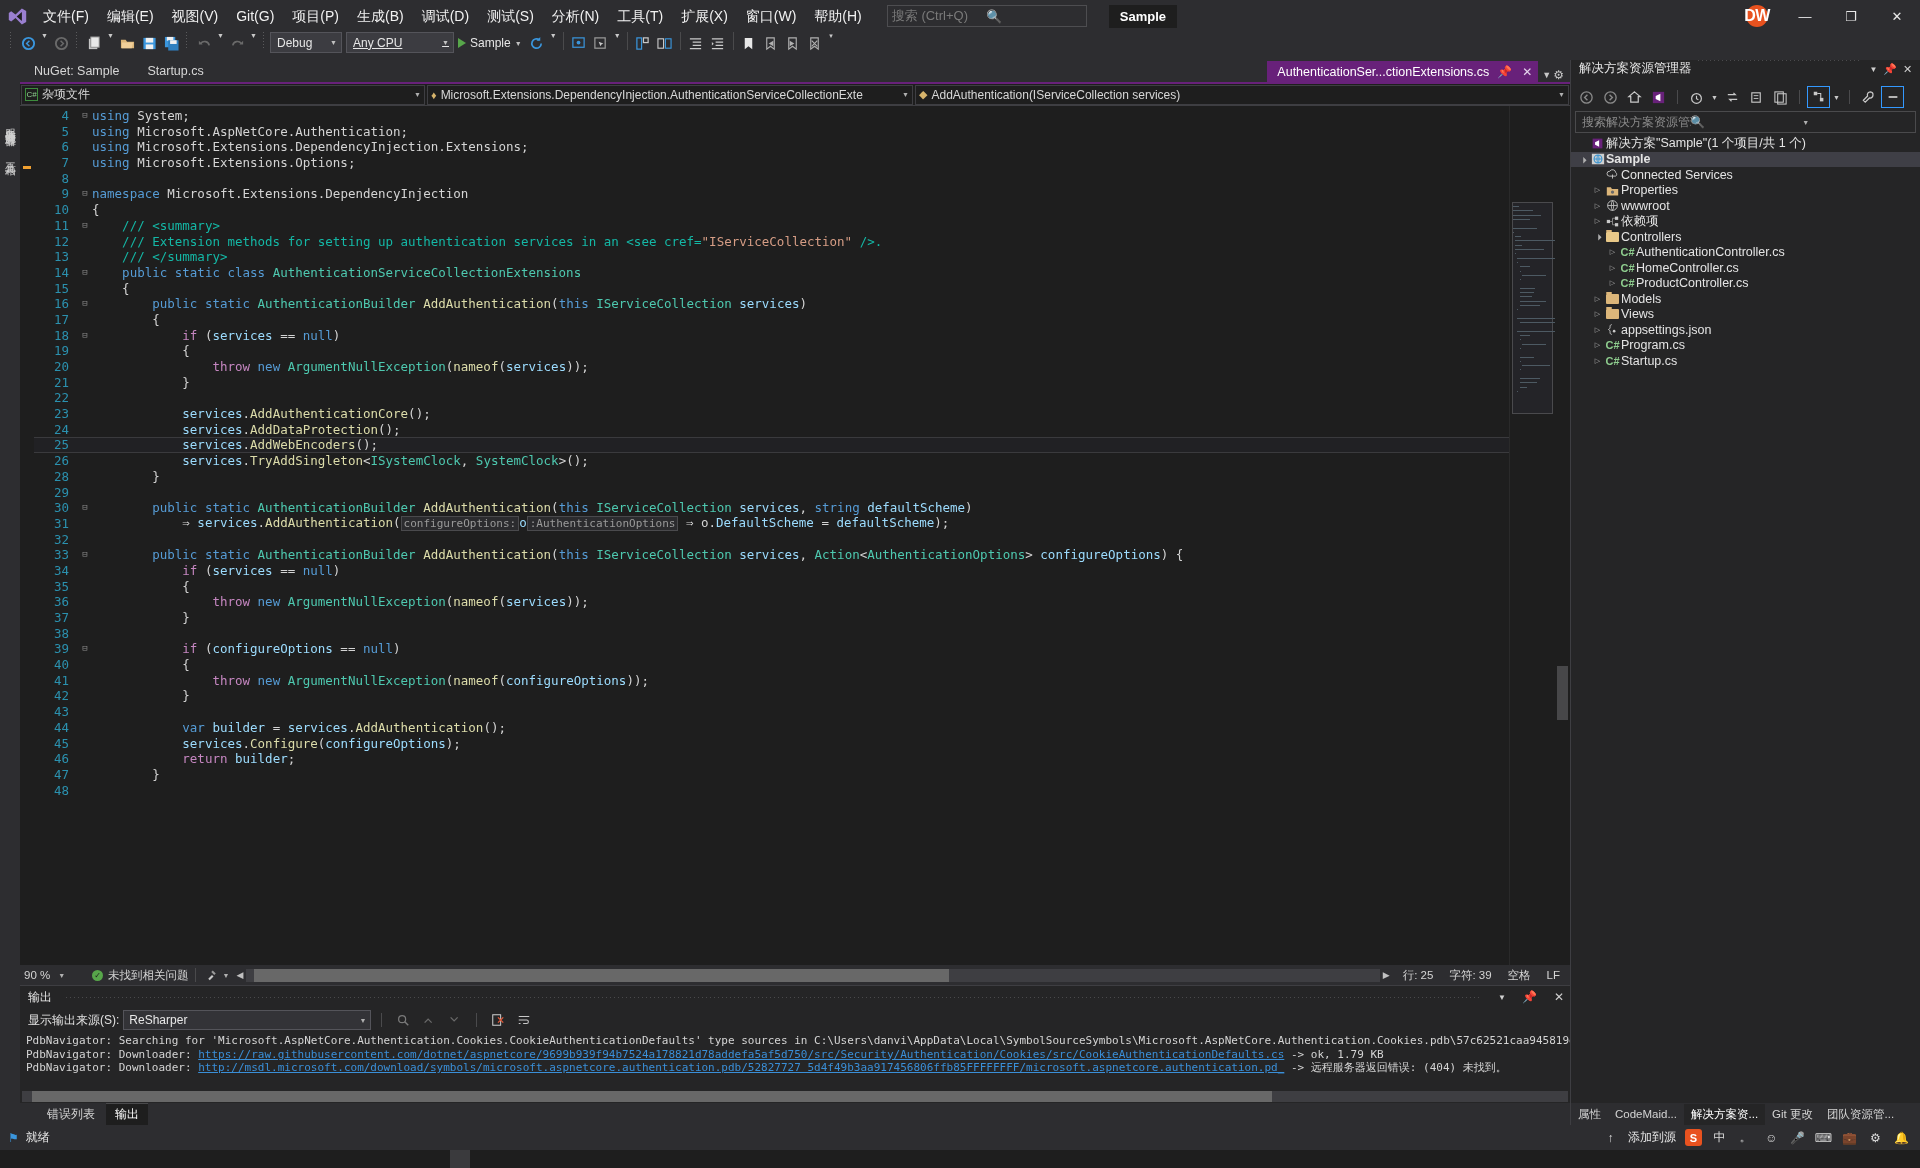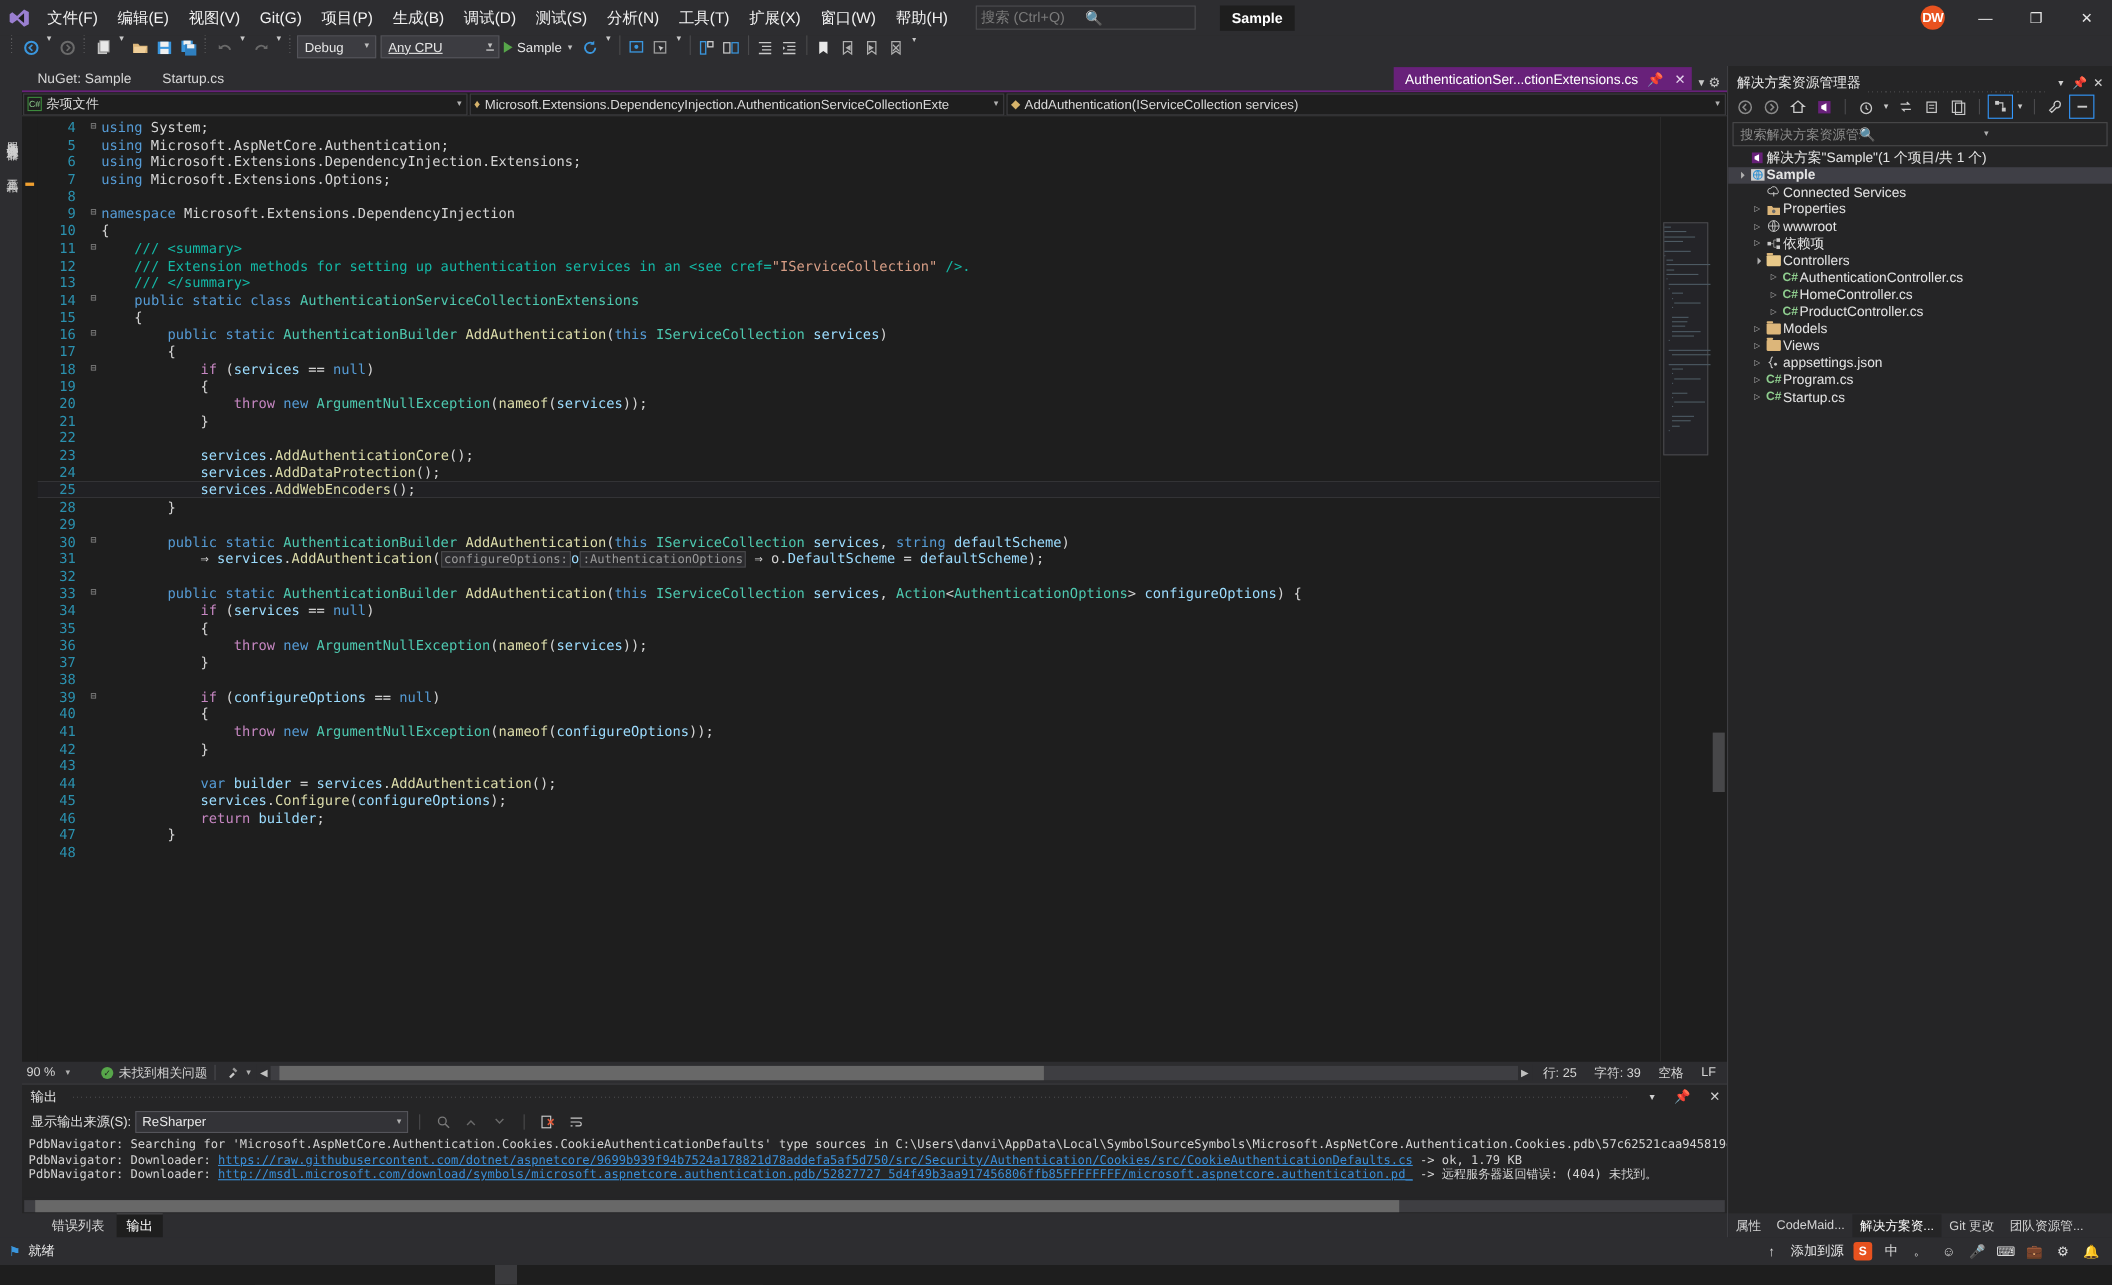--- a/index.html
+++ b/index.html
@@ -18,21 +18,21 @@
   .vs-logo svg{ width:19px; height:19px; }
   .menu{ display:flex; align-items:center; height:32px; }
   .menu-item{ padding:0 9px; height:32px; line-height:32px; font-size:14px; color:#f1f1f1; white-space:nowrap; cursor:default; }
   .searchbox{ margin-left:16px; width:200px; height:22px; background:#2d2d30; border:1px solid #4d4d50;
      display:flex; align-items:center; padding:0 4px; }
   .searchbox span{ font-size:13px; color:#7a7a7a; flex:1; overflow:hidden; white-space:nowrap; }
   .searchbox .mag{ color:#c5c5c5; font-size:13px; }
   .solname{ margin-left:22px; background:#1e1e1e; color:#fff; font-size:13px; font-weight:bold;
      padding:4px 11px; }
   .tb-right{ margin-left:auto; display:flex; align-items:center; height:32px; }
-  .avatar{ width:22px; height:22px; border-radius:50%; background:#e8521f; color:#fff; font-size:12px;
+  .avatar{ width:22px; height:22px; border-radius:50%; background:#e8521f; color:#fff; font-size:16px;
      font-weight:bold; display:flex; align-items:center; justify-content:center; margin-right:14px; letter-spacing:-0.5px;}
   .wbtn{ width:46px; height:32px; display:flex; align-items:center; justify-content:center; color:#e8e8e8; font-size:13px; }
 
   
   .toolbar{ height:28px; background:#2d2d30; display:flex; align-items:flex-start; flex:0 0 28px; padding-left:6px; gap:0; }
   .grip{ width:7px; height:18px; margin:0 2px;
      background-image:repeating-linear-gradient(to bottom,#5a5a5c 0 1px,transparent 1px 3px);
      background-size:1px 18px; background-repeat:no-repeat; background-position:2px 0; }
   .tbtn{ height:22px; min-width:22px; display:flex; align-items:center; justify-content:center; padding:0 3px; color:#c9c9c9; font-size:12px;}
   .tsep{ width:1px; height:18px; background:#4a4a4c; margin:0 4px; }
@@ -117,21 +117,21 @@
   .lnk{ color:#3a8fd8; text-decoration:underline; }
   .outhbar{ height:14px; background:#252526; display:flex; align-items:center; padding:0 2px; }
 
   
   .btabs{ height:22px; background:#2d2d30; display:flex; align-items:center; flex:0 0 22px; padding-left:18px; gap:2px; }
   .btab{ font-size:12px; color:#d4d4d4; padding:2px 9px; }
   .btab.on{ background:#1e1e1e; color:#fff; border-top:1px solid #4a4a4c;}
 
   
   .rightcol{ width:350px; background:#252526; display:flex; flex-direction:column; flex:0 0 350px; border-left:1px solid #3e3e42;}
-  .rhdr{ height:24px; display:flex; align-items:flex-end; padding:0 4px 0 8px; font-size:12.5px; color:#e8e8e8; }
+  .rhdr{ height:24px; display:flex; align-items:flex-start; padding:0 4px 0 8px; font-size:12.5px; color:#e8e8e8; }
   .rhdr .dotted{ margin:0 6px; }
   .rhicon{ width:17px; height:18px; display:flex; align-items:center; justify-content:center; color:#d0d0d0; font-size:11px; }
   .rtoolbar{ height:26px; display:flex; align-items:center; gap:1px; padding-left:4px; }
   .rbtn{ width:23px; height:22px; display:flex; align-items:center; justify-content:center; color:#c6c6c6; font-size:13px; }
   .rbtn.sel{ border:1px solid #3399ff; }
   .rsearch{ height:22px; margin:1px 4px 3px 4px; background:#252526; border:1px solid #4a4a4c;
      display:flex; align-items:center; padding:0 4px 0 6px; }
   .rsearch span{ font-size:12px; color:#8b8b8b; flex:1; white-space:nowrap; overflow:hidden; }
   .tree{ flex:1; overflow:hidden; font-size:12.5px; }
   .trow{ height:15.5px; display:flex; align-items:center; color:#e4e4e4; white-space:nowrap; }
@@ -407,20 +407,21 @@
             <div class="cline"><span class="ln">16</span><span class="fold">⊟</span><span class="ind"><span class="d">        </span><span class="k">public static </span><span class="t">AuthenticationBuilder </span><span class="m">AddAuthentication</span><span class="d">(</span><span class="k">this </span><span class="t">IServiceCollection </span><span class="p">services</span><span class="d">)</span></span></div>
             <div class="cline"><span class="ln">17</span><span class="fold"></span><span class="ind"><span class="d">        {</span></span></div>
             <div class="cline"><span class="ln">18</span><span class="fold">⊟</span><span class="ind"><span class="d">            </span><span class="k2">if </span><span class="d">(</span><span class="p">services</span><span class="d"> == </span><span class="k">null</span><span class="d">)</span></span></div>
             <div class="cline"><span class="ln">19</span><span class="fold"></span><span class="ind"><span class="d">            {</span></span></div>
             <div class="cline"><span class="ln">20</span><span class="fold"></span><span class="ind"><span class="d">                </span><span class="k2">throw </span><span class="k">new </span><span class="t">ArgumentNullException</span><span class="d">(</span><span class="m">nameof</span><span class="d">(</span><span class="p">services</span><span class="d">));</span></span></div>
             <div class="cline"><span class="ln">21</span><span class="fold"></span><span class="ind"><span class="d">            }</span></span></div>
             <div class="cline"><span class="ln">22</span><span class="fold"></span><span class="ind"></span></div>
             <div class="cline"><span class="ln">23</span><span class="fold"></span><span class="ind"><span class="d">            </span><span class="p">services</span><span class="op">.</span><span class="m">AddAuthenticationCore</span><span class="d">();</span></span></div>
             <div class="cline"><span class="ln">24</span><span class="fold"></span><span class="ind"><span class="d">            </span><span class="p">services</span><span class="op">.</span><span class="m">AddDataProtection</span><span class="d">();</span></span></div>
             <div class="cline hl"><span class="ln">25</span><span class="fold"></span><span class="ind"><span class="d">            </span><span class="p">services</span><span class="op">.</span><span class="m">AddWebEncoders</span><span class="d">();</span></span></div>
+            <div class="cline"><span class="ln">26</span><span class="fold"></span><span class="ind"><span class="d">            </span><span class="p">services</span><span class="op">.</span><span class="m">TryAddSingleton</span><span class="d">&lt;</span><span class="t">ISystemClock</span><span class="d">, </span><span class="t">SystemClock</span><span class="d">&gt;();</span></span></div>
             <div class="cline"><span class="ln">28</span><span class="fold"></span><span class="ind"><span class="d">        }</span></span></div>
             <div class="cline"><span class="ln">29</span><span class="fold"></span><span class="ind"></span></div>
             <div class="cline"><span class="ln">30</span><span class="fold">⊟</span><span class="ind"><span class="d">        </span><span class="k">public static </span><span class="t">AuthenticationBuilder </span><span class="m">AddAuthentication</span><span class="d">(</span><span class="k">this </span><span class="t">IServiceCollection </span><span class="p">services</span><span class="d">, </span><span class="k">string </span><span class="p">defaultScheme</span><span class="d">)</span></span></div>
             <div class="cline"><span class="ln">31</span><span class="fold"></span><span class="ind"><span class="d">            ⇒ </span><span class="p">services</span><span class="op">.</span><span class="m">AddAuthentication</span><span class="d">(</span><span class="hint">configureOptions:</span><span class="p">o</span><span class="hint">:AuthenticationOptions</span><span class="d"> ⇒ o</span><span class="op">.</span><span class="p">DefaultScheme</span><span class="d"> = </span><span class="p">defaultScheme</span><span class="d">);</span></span></div>
             <div class="cline"><span class="ln">32</span><span class="fold"></span><span class="ind"></span></div>
             <div class="cline"><span class="ln">33</span><span class="fold">⊟</span><span class="ind"><span class="d">        </span><span class="k">public static </span><span class="t">AuthenticationBuilder </span><span class="m">AddAuthentication</span><span class="d">(</span><span class="k">this </span><span class="t">IServiceCollection </span><span class="p">services</span><span class="d">, </span><span class="t">Action</span><span class="d">&lt;</span><span class="t">AuthenticationOptions</span><span class="d">&gt; </span><span class="p">configureOptions</span><span class="d">) {</span></span></div>
             <div class="cline"><span class="ln">34</span><span class="fold"></span><span class="ind"><span class="d">            </span><span class="k2">if </span><span class="d">(</span><span class="p">services</span><span class="d"> == </span><span class="k">null</span><span class="d">)</span></span></div>
             <div class="cline"><span class="ln">35</span><span class="fold"></span><span class="ind"><span class="d">            {</span></span></div>
             <div class="cline"><span class="ln">36</span><span class="fold"></span><span class="ind"><span class="d">                </span><span class="k2">throw </span><span class="k">new </span><span class="t">ArgumentNullException</span><span class="d">(</span><span class="m">nameof</span><span class="d">(</span><span class="p">services</span><span class="d">));</span></span></div>
             <div class="cline"><span class="ln">37</span><span class="fold"></span><span class="ind"><span class="d">            }</span></span></div>

